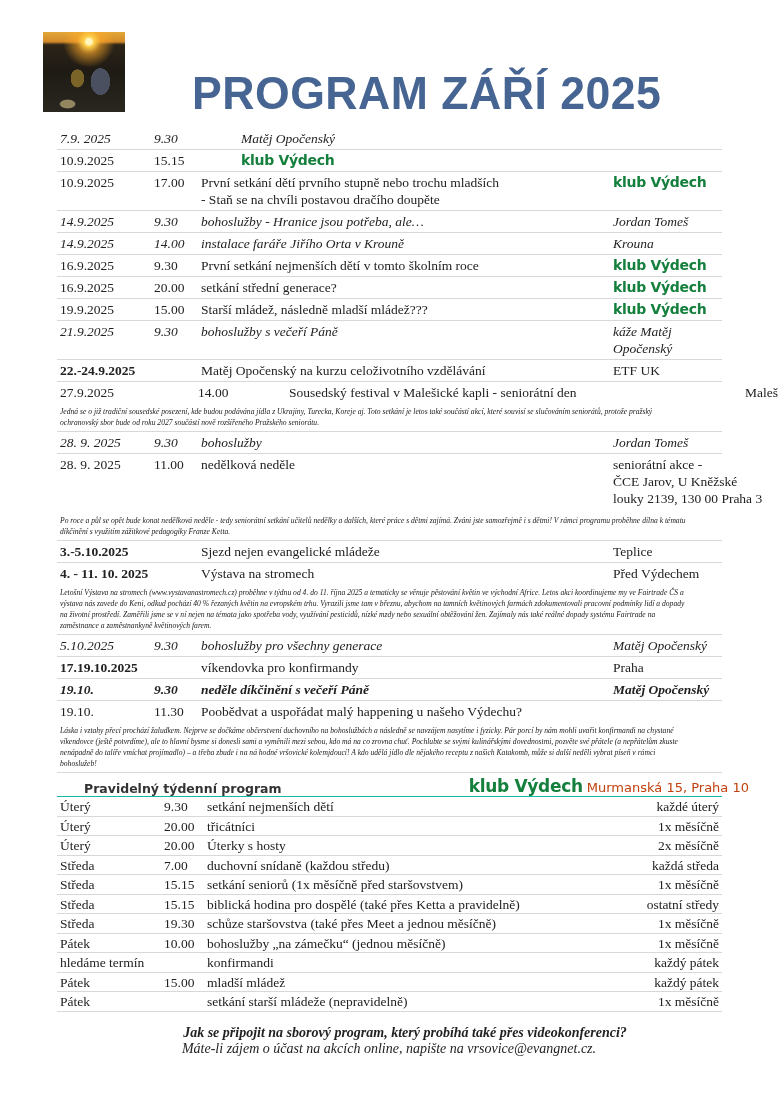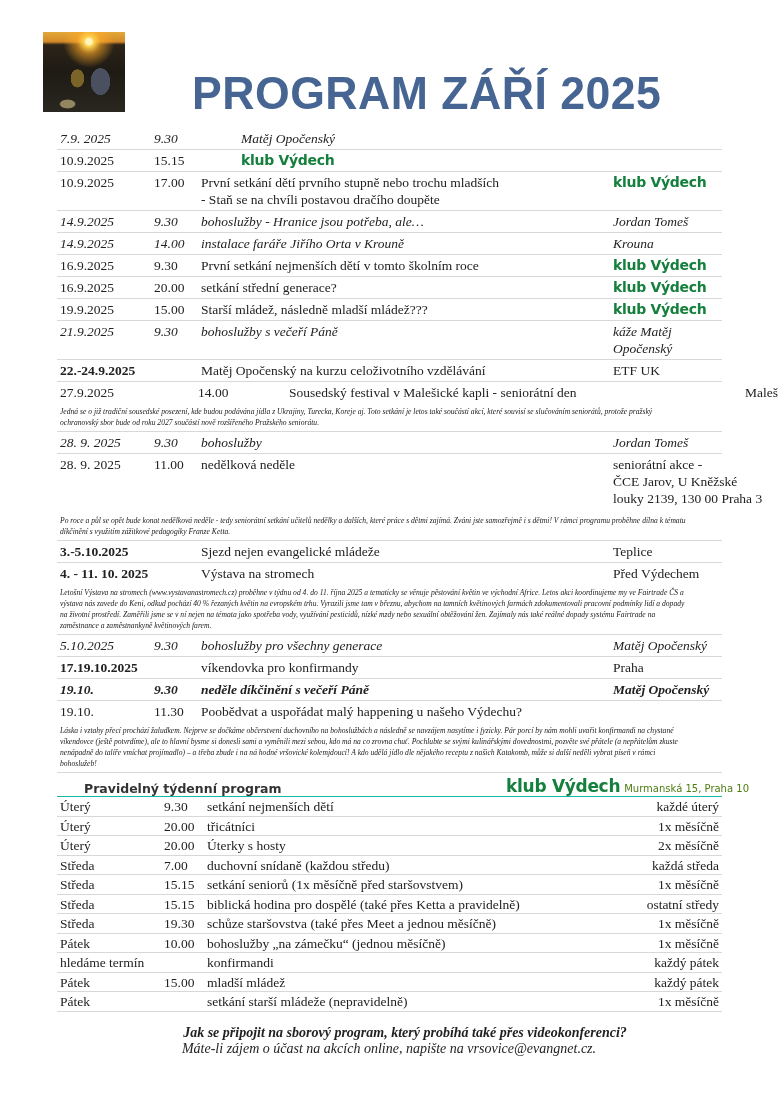--- a/index.html
+++ b/index.html
@@ -54,21 +54,21 @@
   .weekly-head {
     position: absolute; left: 40px; top: 776px; width: 665px; height: 20px;
     display: flex; justify-content: space-between; align-items: flex-end; margin-left: 44px;
   }
   .weekly-title {
     font-family: "DejaVu Sans", "Liberation Sans", sans-serif; font-size: 12.5px; font-weight: bold; color: #333;
     padding-left: 0;
   }
   .weekly-addr { display: flex; align-items: baseline; gap: 4px; }
   .weekly-addr .klub { font-size: 17px; }
-  .addr-text { font-family: "DejaVu Sans", "Liberation Sans", sans-serif; font-size: 10px; color: #4d7c0f; }
+  .addr-text { font-family: "DejaVu Sans", "Liberation Sans", sans-serif; font-size: 13px; color: #c2410c; }
 
   .wtable { position: absolute; left: 57px; top: 796px; width: 665px; border-top: 1px solid #14b8a6; }
   .wrow { display: flex; font-size: 13.5px; line-height: 17px; padding: 1px 0 1px 3px; height: 19.5px; border-bottom: 1px solid #d8d8d8; }
   .w-day { width: 104px; flex-shrink: 0; }
   .w-time { width: 43px; flex-shrink: 0; }
   .w-desc { flex: 1; }
   .w-freq { width: 90px; text-align: right; padding-right: 3px; }
 
   .footer { position: absolute; left: 0; top: 1025px; width: 778px; text-align: center; font-style: italic; font-size: 14px; line-height: 16px; }
   .footer .q { font-weight: bold; padding-left: 32px; }

